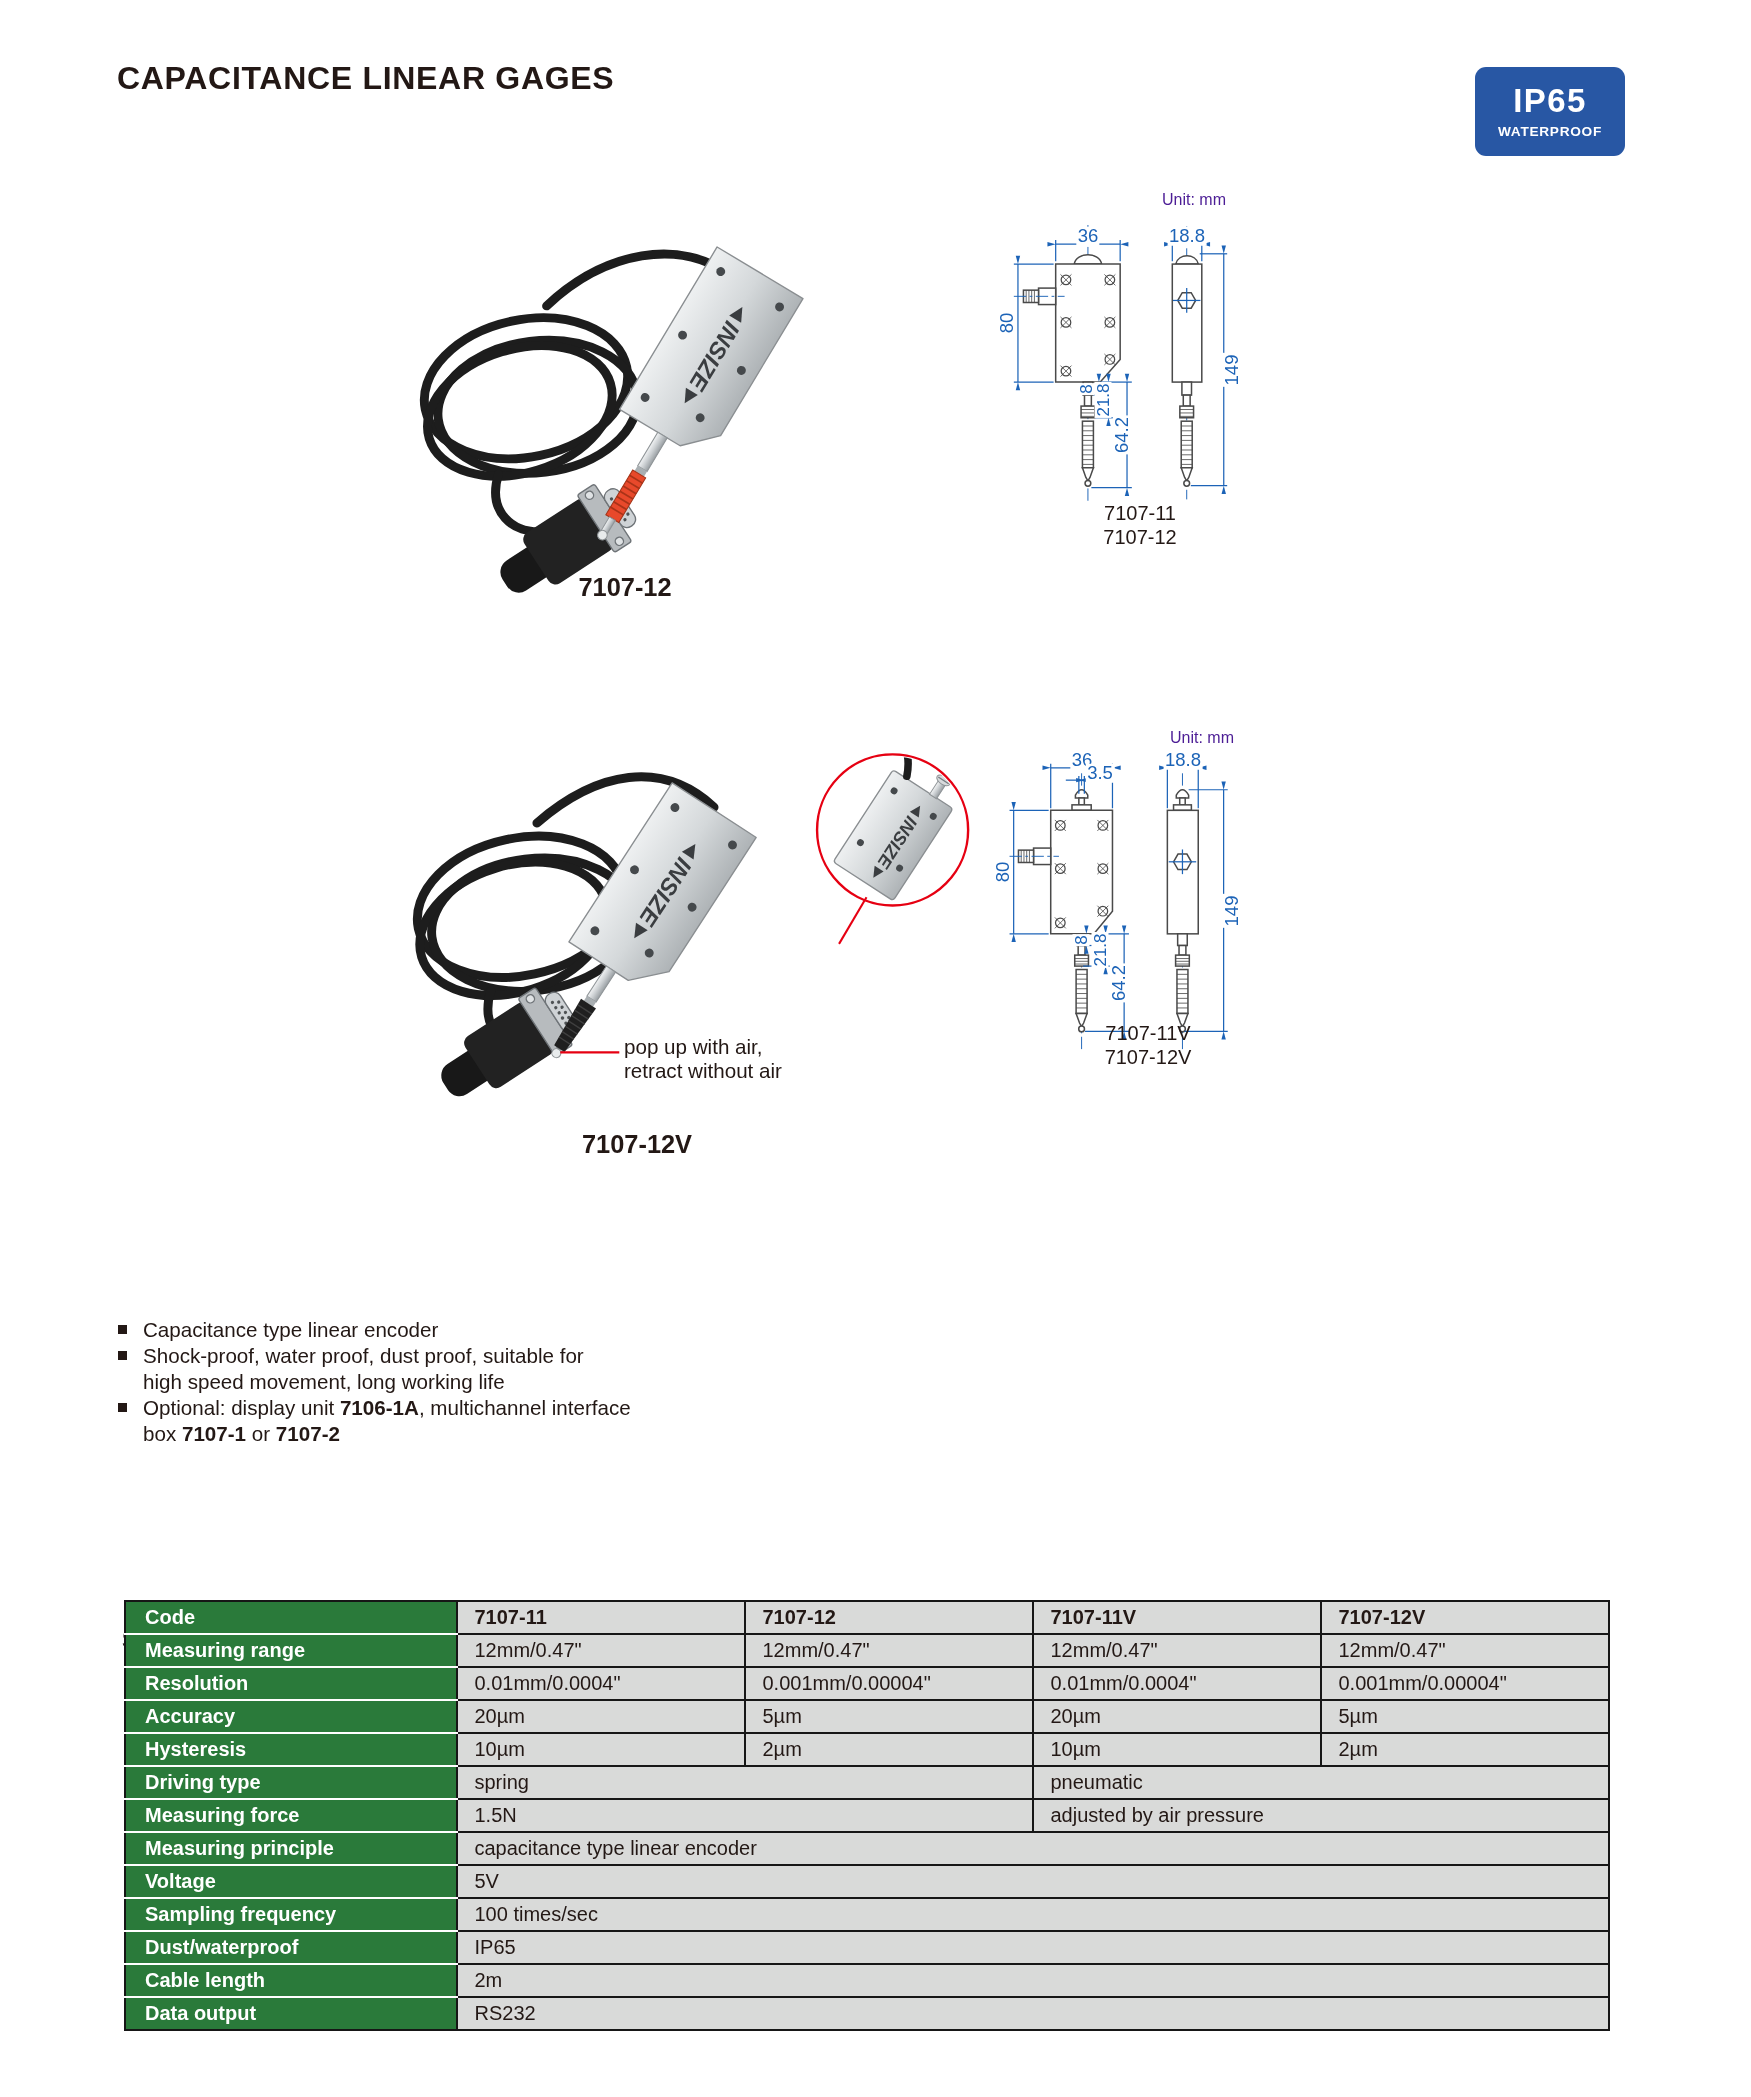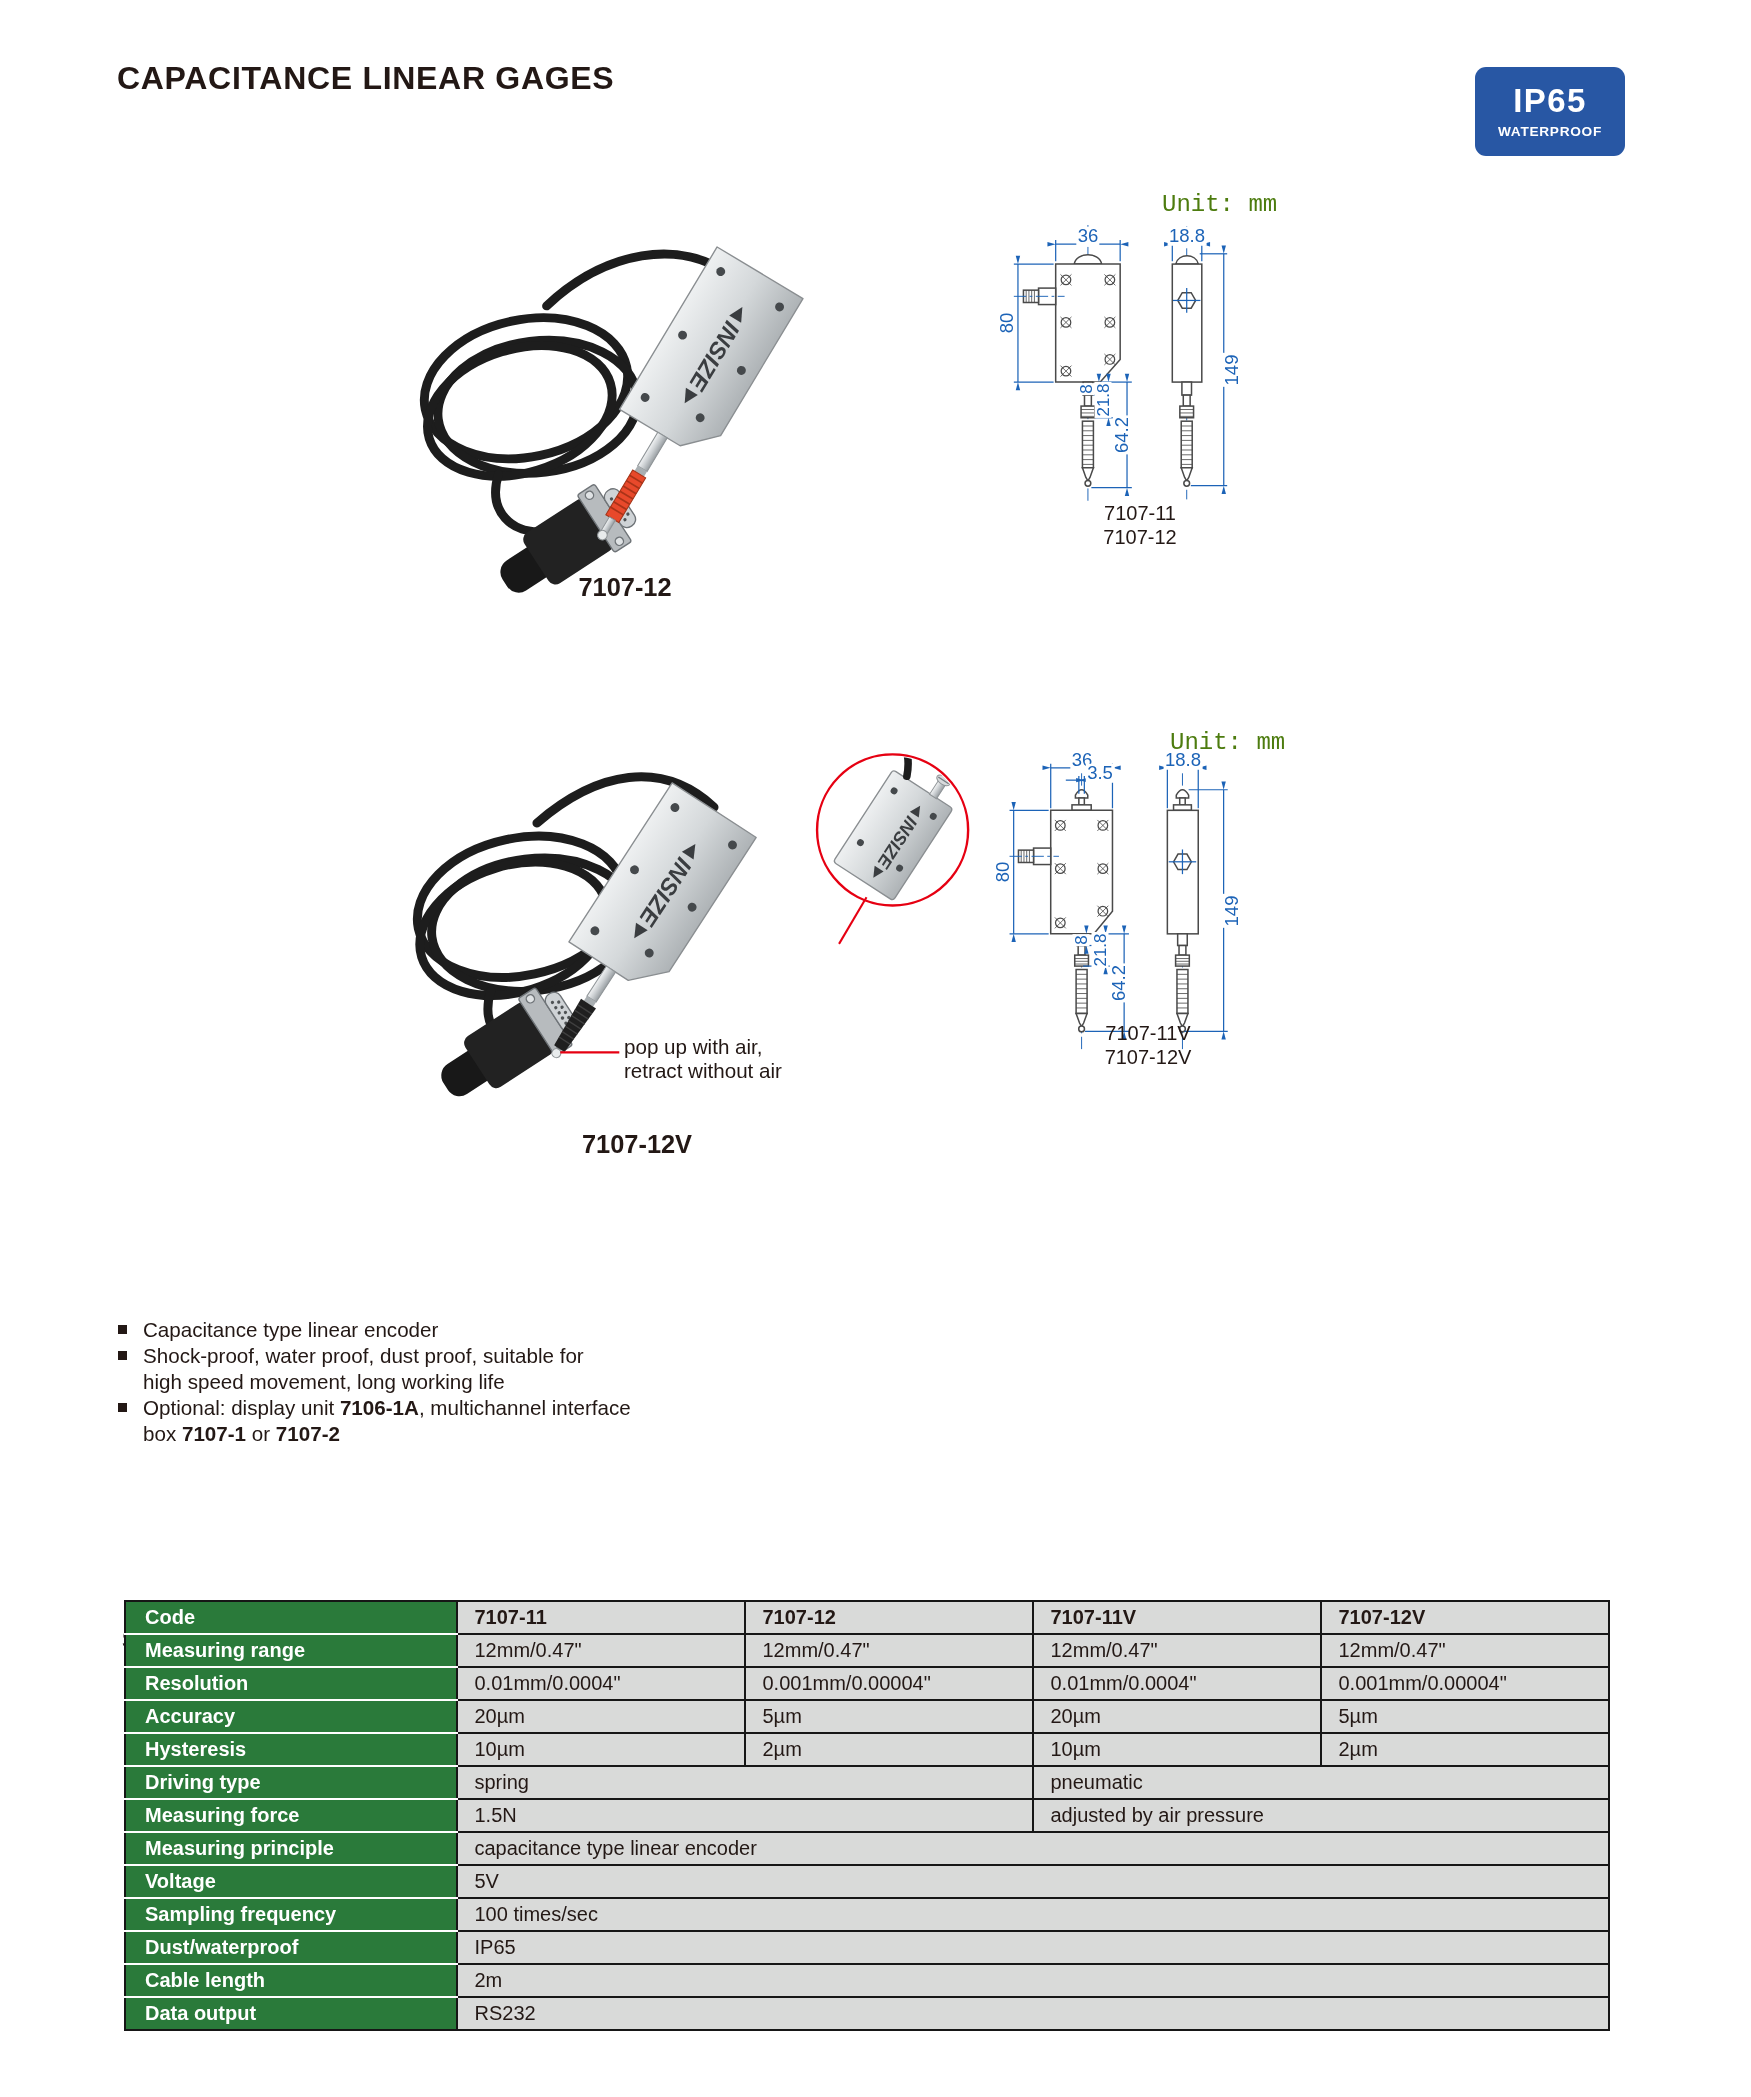--- a/index.html
+++ b/index.html
@@ -4,21 +4,21 @@
 <style>
   html,body{margin:0;padding:0;background:#fff;}
   .page{position:relative;width:1720px;height:2097px;background:#ffffff;overflow:hidden;
         font-family:"Liberation Sans", sans-serif;color:#231815;}
   .title{position:absolute;left:117px;top:60px;font-size:32px;font-weight:bold;letter-spacing:0.7px;white-space:nowrap;}
   .badge{position:absolute;left:1475px;top:67px;width:150px;height:89px;background:#2857A4;border-radius:11px;
          display:flex;flex-direction:column;align-items:center;justify-content:center;color:#fff;}
   .badge .b1{font-size:33px;font-weight:bold;line-height:1;letter-spacing:1.4px;}
   .badge .b2{font-size:13.7px;font-weight:bold;margin-top:6.9px;letter-spacing:0.7px;}
   svg.abs{position:absolute;}
-  .unit{position:absolute;color:#4d7c0f;font-size:24px;white-space:nowrap;font-family:Liberation Mono, monospace;}
+  .unit{position:absolute;color:#4c1d95;font-size:16px;white-space:nowrap;}
   .dim{position:absolute;color:#1C63B7;font-size:18.5px;line-height:1;white-space:nowrap;background:#fff;padding:0 1.4px;
        transform:translate(-50%,-50%);}
   .dim.rot{transform:translate(-50%,-50%) rotate(-90deg);}
   .dim.sm{font-size:17px;}
   .mlabel{position:absolute;transform:translateX(-50%);font-size:20px;line-height:23.4px;white-space:nowrap;}
   .plabel{position:absolute;transform:translateX(-50%);font-size:25.4px;font-weight:bold;white-space:nowrap;}
   .anno{position:absolute;font-size:20.6px;line-height:1.1;white-space:nowrap;}
   .features{position:absolute;left:117px;top:1317px;width:673px;list-style:none;margin:0;padding:0;}
   .features li{position:relative;padding-left:26px;font-size:20.6px;line-height:26px;margin:0;}
   .features .blt{position:absolute;left:1.4px;top:8.2px;width:9px;height:9px;background:#231815;}

